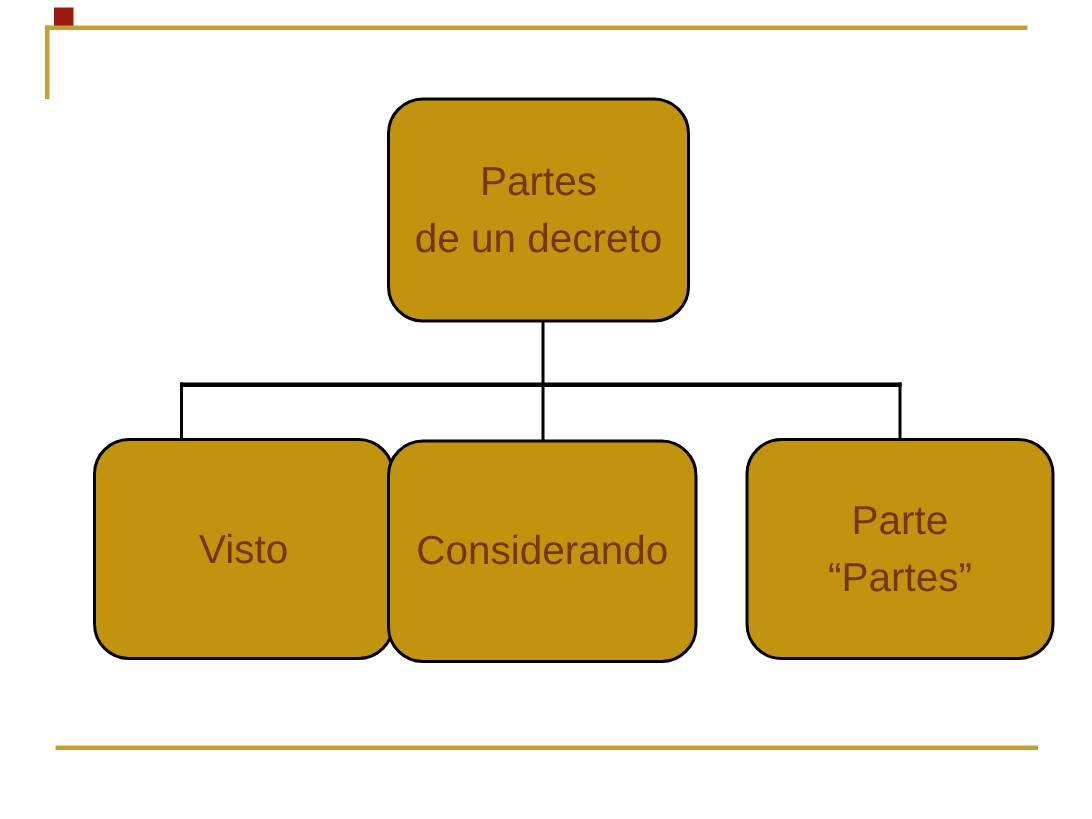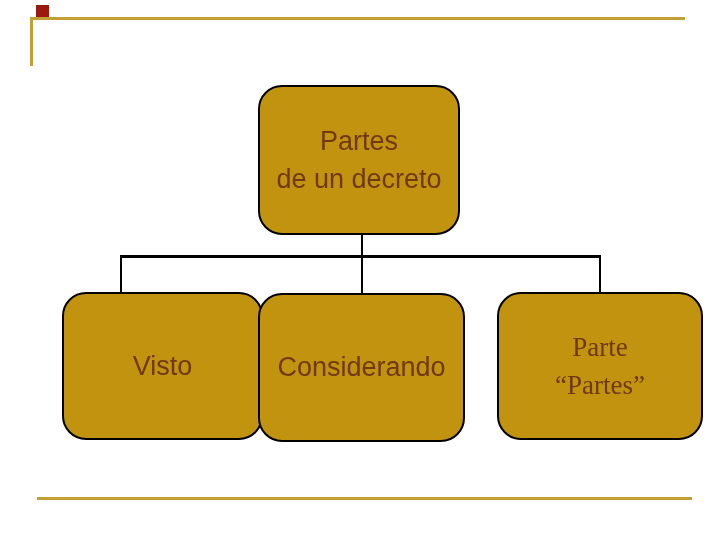--- a/index.html
+++ b/index.html
@@ -62,24 +62,24 @@
     display: flex;
     flex-direction: column;
     align-items: center;
     justify-content: center;
     text-align: center;
     color: var(--node-text, #713814);
     font-size: 27px;
     line-height: 1.42;
   }
   .node span { white-space: nowrap; }
-  .node.root  { left: 258px; top: 65px;  width: 202px; height: 150px; margin-top: 20px; }
+  .node.root  { left: 258px; top: 65px;  width: 202px; height: 150px; }
   .node.left  { left: 22px;  top: 292px; width: 201px; height: 148px; margin-left: 40px; }
   .node.mid   { left: 258px; top: 293px; width: 207px; height: 149px; }
-  .node.right { left: 497px; top: 292px; width: 206px; height: 148px; font-family: Liberation Serif, serif; }
+  .node.right { left: 497px; top: 292px; width: 206px; height: 148px; }
 
   
   .footer {
     position: absolute;
     left: 0; top: 530px;
     width: 728px;
     text-align: center;
     font-family: "Liberation Serif", serif;
     font-size: 12.5px;
     color: var(--footer-text, #1A1A1A);

